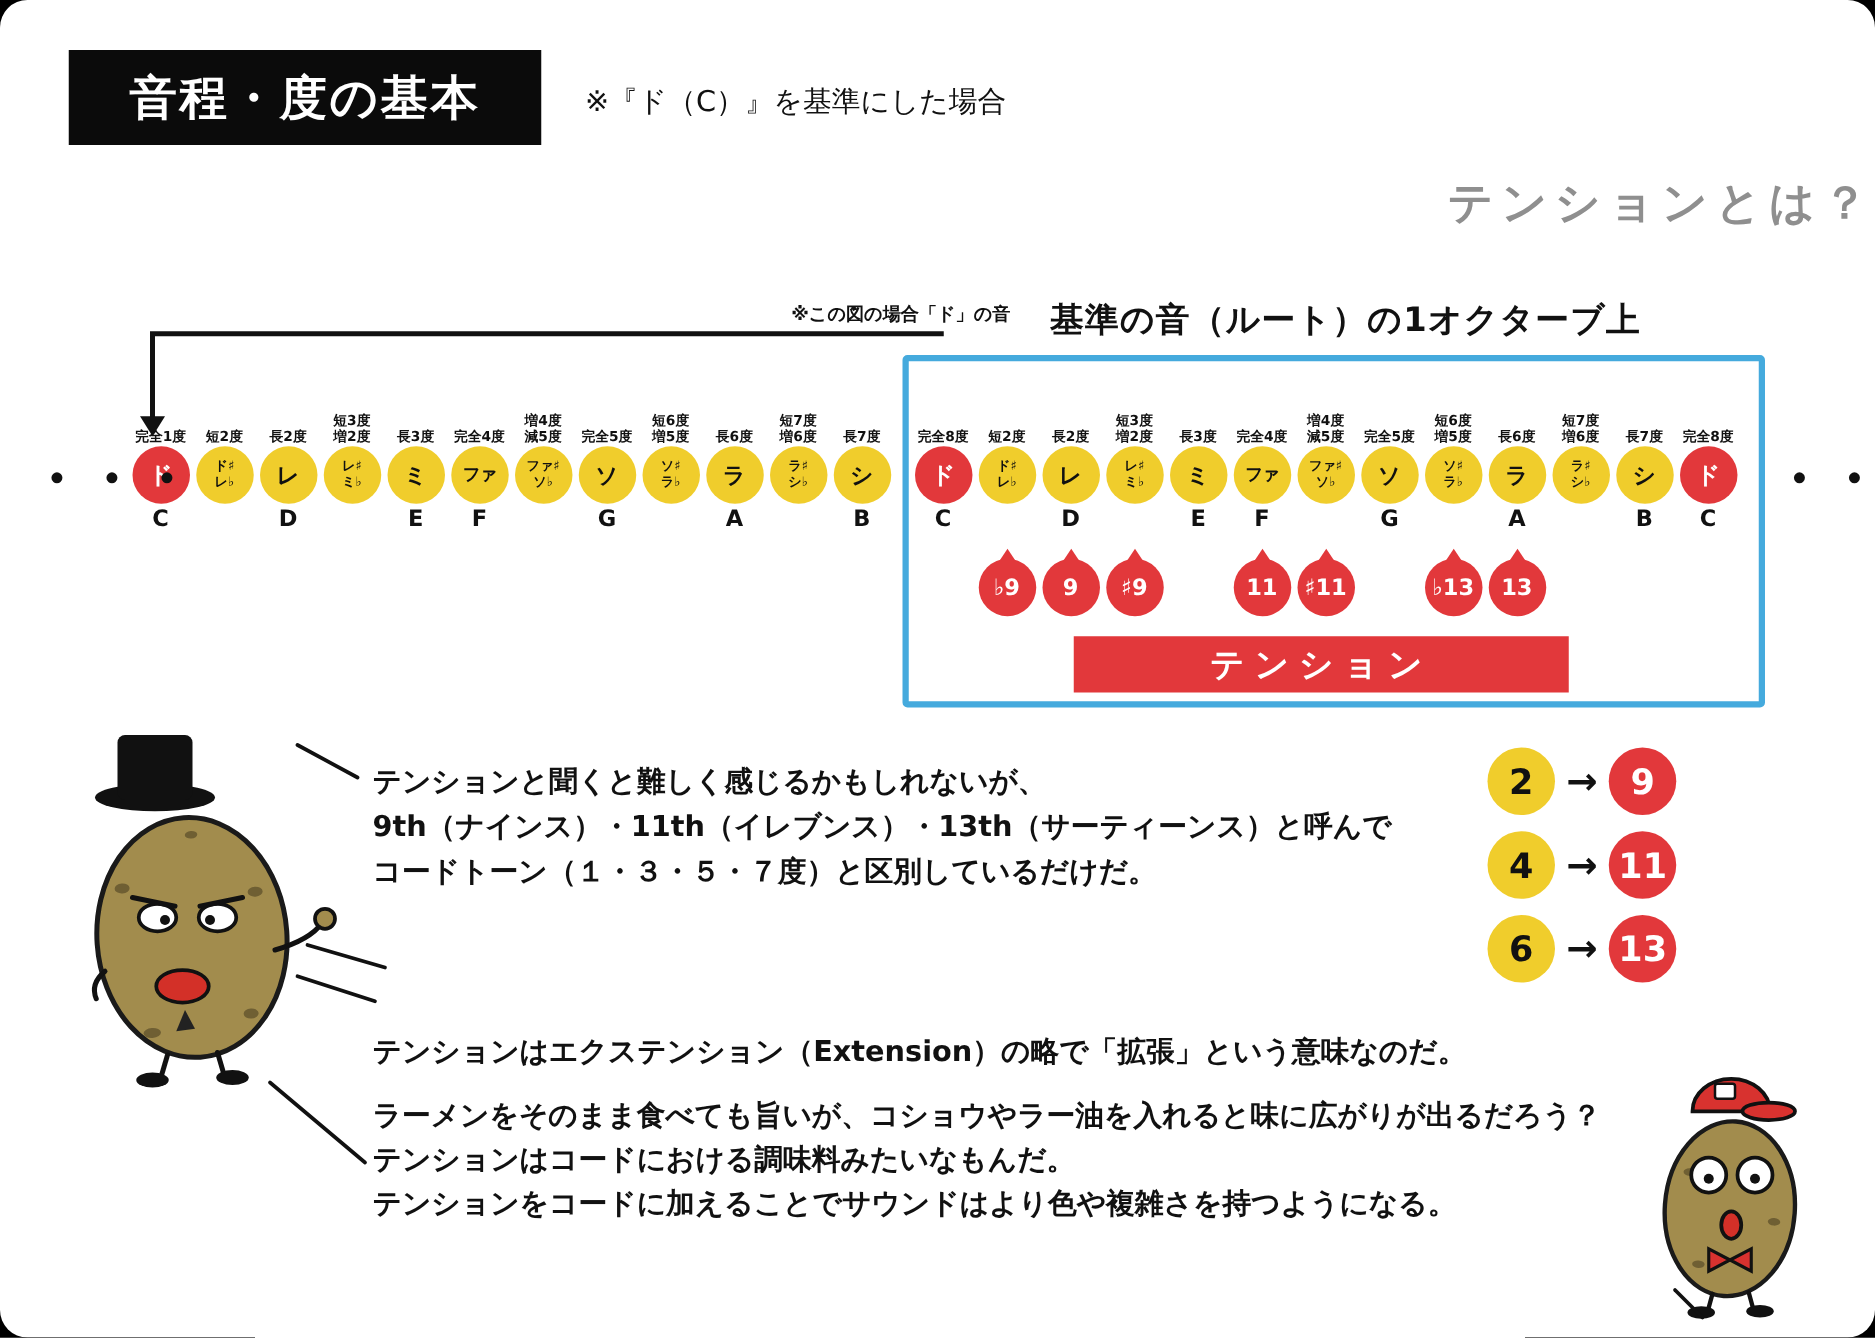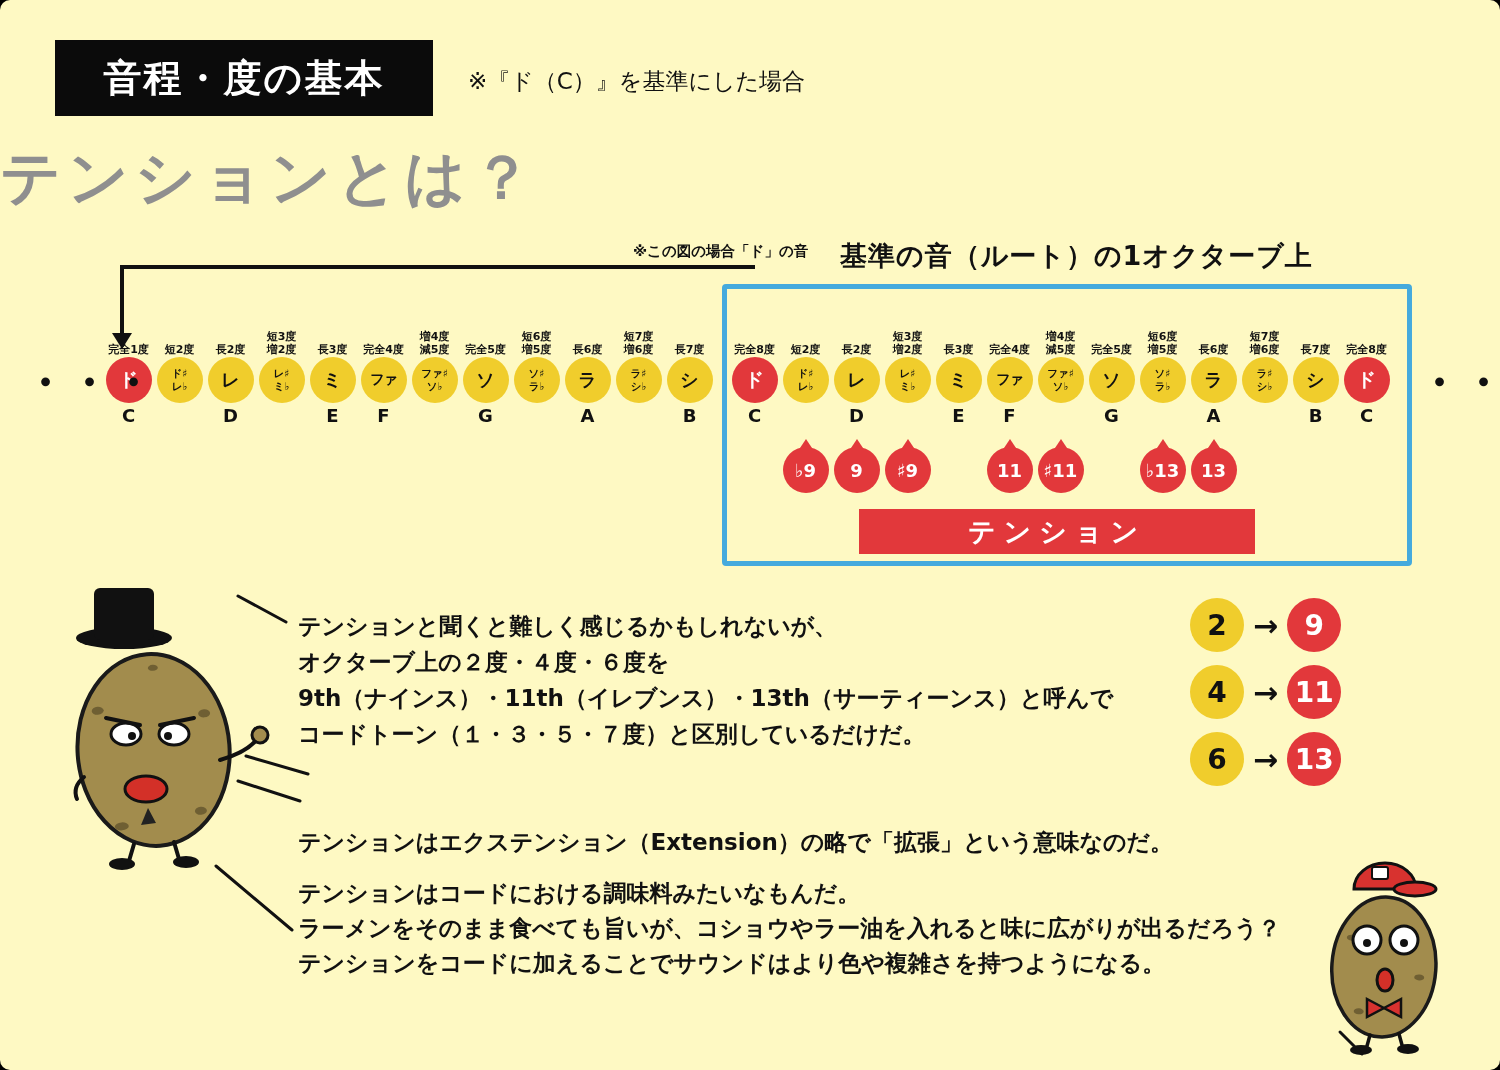--- a/index.html
+++ b/index.html
@@ -1,23 +1,23 @@
 <!DOCTYPE html>
 <html><head>
 <meta charset="utf-8">
 <style>
   *{box-sizing:border-box;margin:0;padding:0}
   html,body{background:#000;}
   body{width:1500px;height:1070px;font-family:"DejaVu Sans","Liberation Sans",sans-serif;color:#111;}
-  .stage{position:relative;width:1500px;height:1070px;background:#fef9c3;border-radius:10px;overflow:hidden;}
+  .stage{position:relative;width:1500px;height:1070px;background:#ffffff;border-radius:22px;overflow:hidden;}
 
   .title-box{position:absolute;left:55px;top:40px;width:378px;height:76px;background:#0b0b0b;color:#fff;
     display:flex;align-items:center;justify-content:center;font-size:38px;font-weight:bold;letter-spacing:2px;}
   .subtitle{position:absolute;left:468px;top:66px;font-size:23px;font-weight:normal;}
-  .main-title{position:absolute;left:0;top:138px;width:100%;text-align:left;font-size:60px;font-weight:bold;
+  .main-title{position:absolute;left:0;top:138px;width:100%;text-align:right;font-size:36px;font-weight:bold;
     color:#8f8f8f;letter-spacing:6px;}
 
   .arrow-note{position:absolute;left:633px;top:242px;font-size:14.5px;font-weight:bold;}
   .octave-label{position:absolute;left:840px;top:238px;font-size:27px;font-weight:bold;letter-spacing:1px;}
 
   .blue-box{position:absolute;left:722px;top:284px;width:690px;height:282px;border:5px solid #45aadd;border-radius:4px;background:transparent;}
 
   .note-row{position:absolute;top:312px;display:flex;}
   #octave1-row{left:103px;}
   #octave2-row{left:729px;}
@@ -301,28 +301,27 @@
       </div>
     </div>
 
   <div class="tension-banner">テンション</div>
 
   <div class="dots left">・・・</div>
   <div class="dots right">・・・</div>
 
   <div class="para" id="para1">
       <div>テンションと聞くと難しく感じるかもしれないが、</div>
-      <div>オクターブ上の２度・４度・６度を</div>
       <div>9th（ナインス）・11th（イレブンス）・13th（サーティーンス）と呼んで</div>
       <div>コードトーン（１・３・５・７度）と区別しているだけだ。</div>
     </div>
   <div class="para" id="para2">テンションはエクステンション（Extension）の略で「拡張」という意味なのだ。</div>
   <div class="para" id="para3">
+      <div>ラーメンをそのまま食べても旨いが、コショウやラー油を入れると味に広がりが出るだろう？</div>
       <div>テンションはコードにおける調味料みたいなもんだ。</div>
-      <div>ラーメンをそのまま食べても旨いが、コショウやラー油を入れると味に広がりが出るだろう？</div>
       <div>テンションをコードに加えることでサウンドはより色や複雑さを持つようになる。</div>
     </div>
 
   <div class="mappings" id="mappings">
       <div class="map-row">
         <div class="map-circle yellow">2</div>
         <div class="map-arrow">→</div>
         <div class="map-circle red">9</div>
       </div>
       <div class="map-row">

